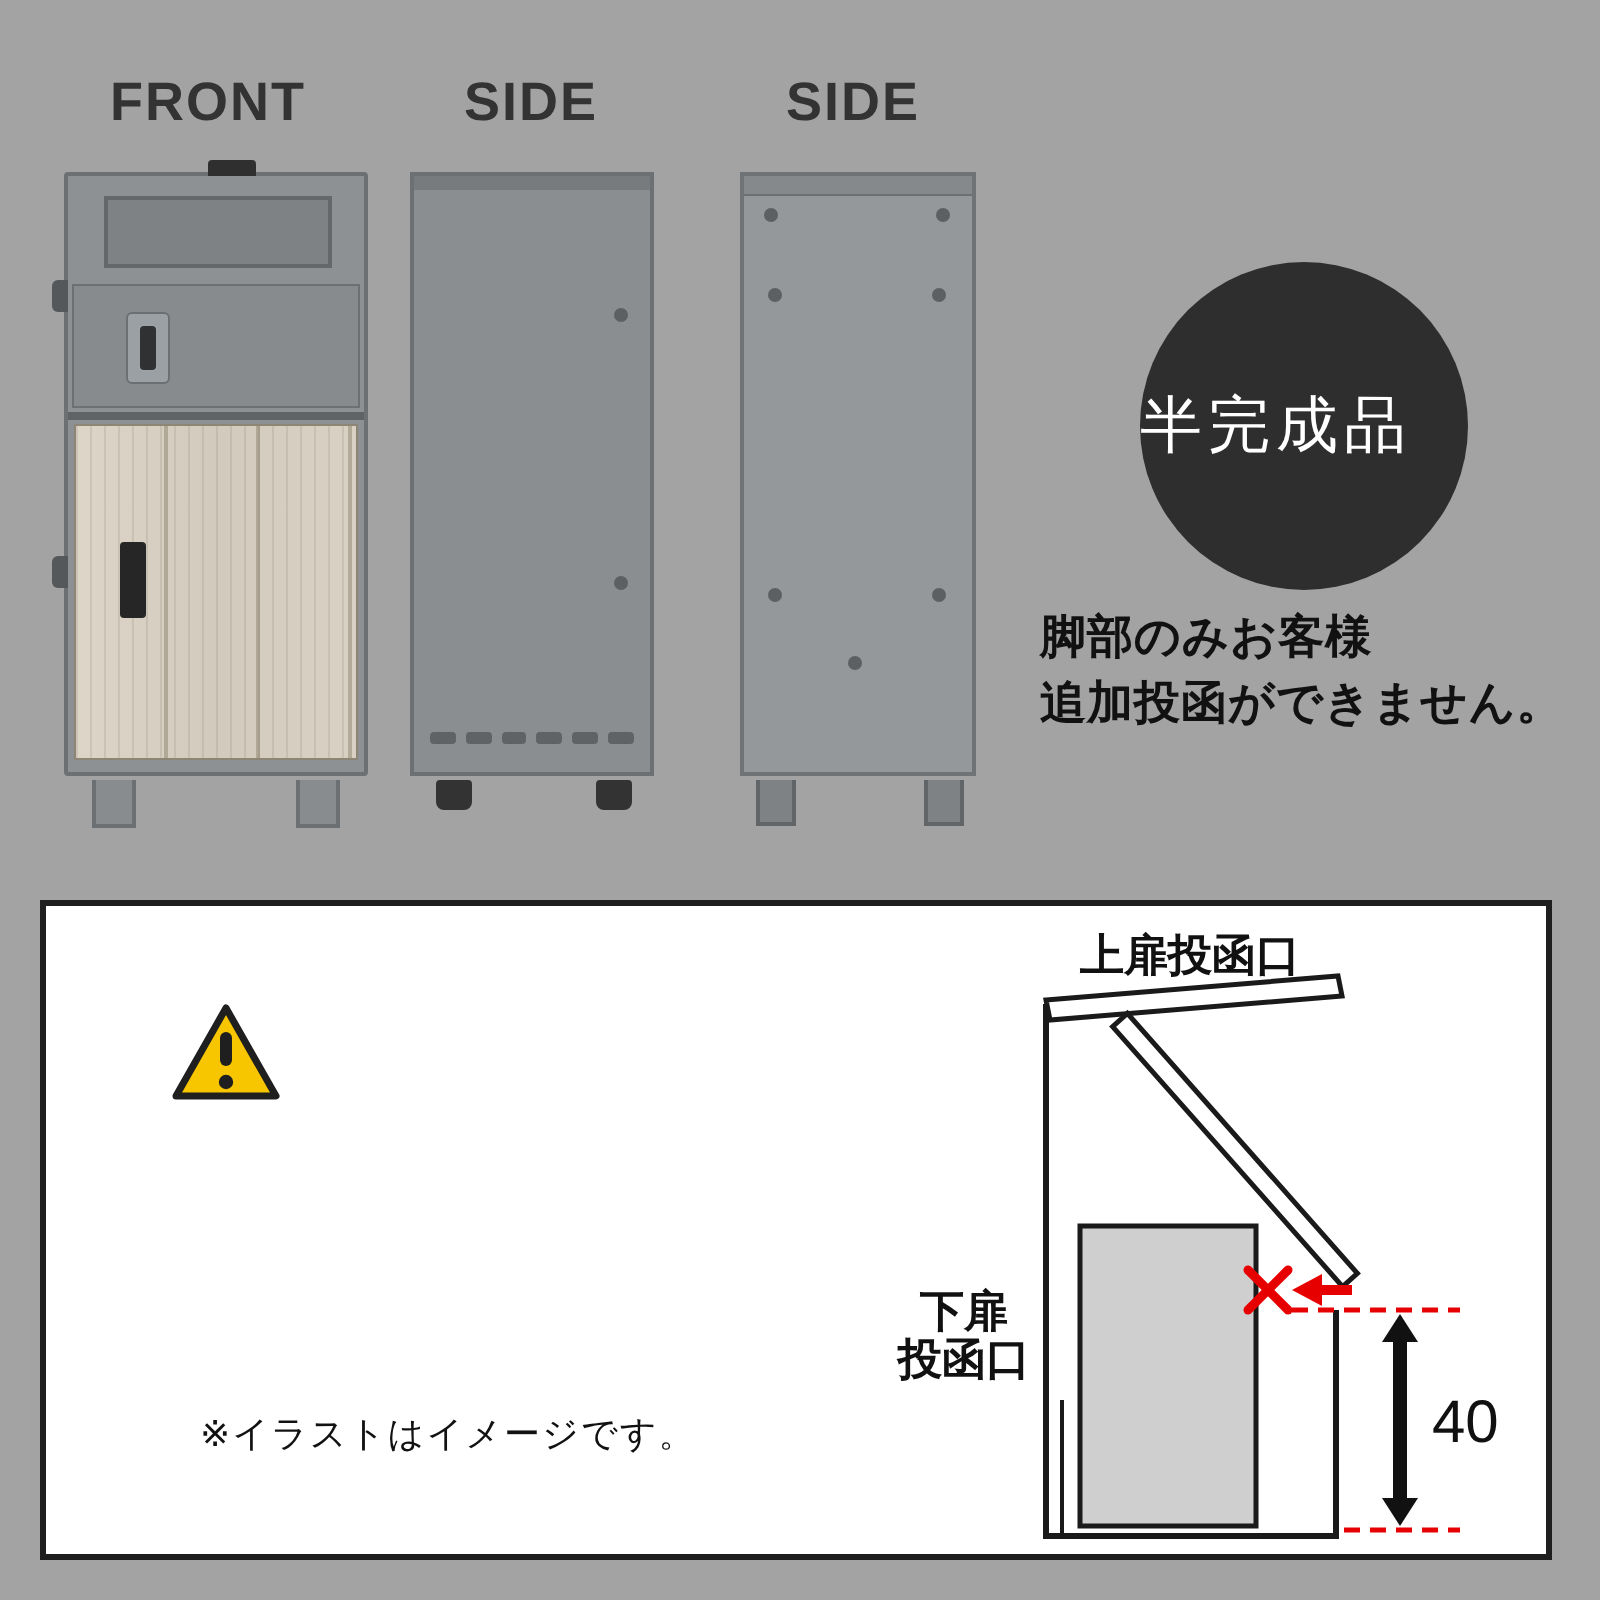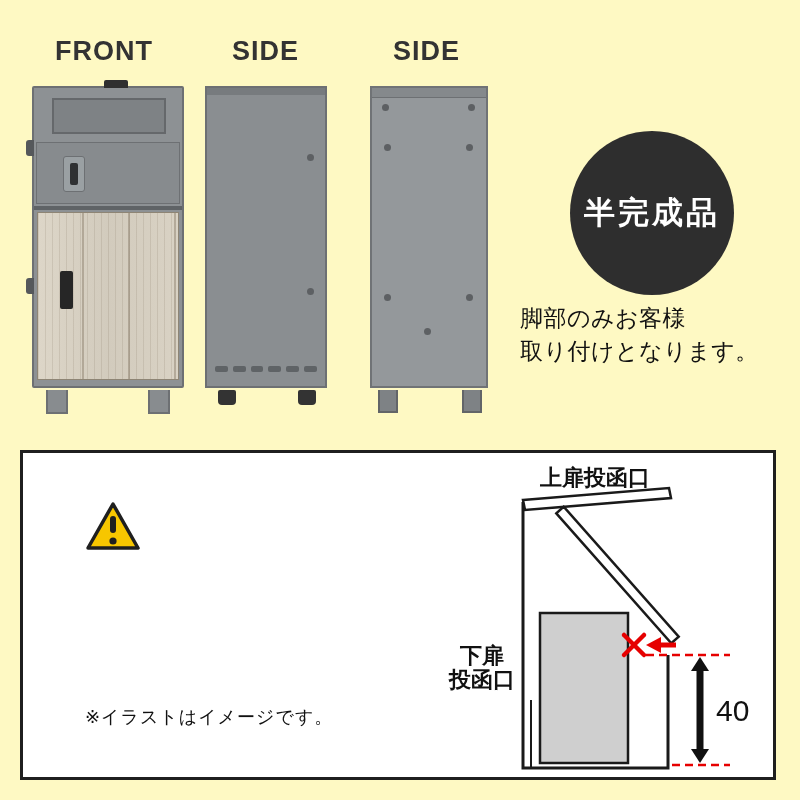--- a/index.html
+++ b/index.html
@@ -1,18 +1,18 @@
 <!DOCTYPE html>
 <html><head>
 <meta charset="utf-8">
 <style>
   * { margin:0; padding:0; box-sizing:border-box; }
   body { background:#fff; }
   .page {
-    position:relative; width:800px; height:800px; background:#fef9c3;
+    position:relative; width:800px; height:800px; background:#a3a3a3;
     font-family:"Liberation Sans","DejaVu Sans",sans-serif; color:#1a1a1a; overflow:hidden;
   }
   .view-label { position:absolute; font-size:27px; font-weight:700; color:#333; letter-spacing:1px; }
   .lbl-front { left:55px; top:36px; }
   .lbl-side  { left:232px; top:36px;text-align:center; }
   .lbl-back  { left:393px; top:36px; }
 
   
   .front-body { position:absolute; left:32px; top:86px; width:152px; height:302px;
     background:#8d9194; border:2px solid #6d7073; border-radius:2px; }
@@ -55,31 +55,31 @@
   .back-top { position:absolute; left:0; top:0; width:114px; height:10px; background:#85898c; border-bottom:1px solid #6d7073; }
   .b1 { left:10px; top:16px; } .b2 { left:96px; top:16px; }
   .b3 { left:12px; top:56px; } .b4 { left:94px; top:56px; }
   .b5 { left:12px; top:206px; } .b6 { left:94px; top:206px; }
   .b7 { left:52px; top:240px; }
   .bleg { position:absolute; top:390px; width:20px; height:23px; background:#7e8285; border:2px solid #626568; border-top:none; }
   .bleg-l { left:378px; } .bleg-r { left:462px; }
 
   
   .badge { position:absolute; left:570px; top:131px; width:164px; height:164px; border-radius:50%;
-    background:#2e2e2e; display:flex; align-items:center; justify-content:center;
-    color:#fff; font-size:31px; font-weight:700; letter-spacing:3px; }
-  .badge-note { position:absolute; left:520px; top:302px; font-size:23px; line-height:33px; color:#111; letter-spacing:0.5px; }
+    background:#2e2e2e; display:flex; align-items:center; justify-content:flex-start;
+    color:#fff; font-size:31px; font-weight:400; letter-spacing:3px; }
+  .badge-note { position:absolute; left:520px; top:302px; font-size:23px; line-height:33px; color:#111; letter-spacing:0.5px;font-weight:bold; }
 
   
   .notice-box { position:absolute; left:20px; top:450px; width:756px; height:330px;
     border:3px solid #1f1f1f; background:#fff; }
   .warning-icon { position:absolute; left:62px; top:48px; }
   .notice-title { position:absolute; left:127px; top:60px; font-size:31px; font-weight:700; letter-spacing:4px; color:#111; }
   .notice-lines { position:absolute; left:62px; top:108px; font-size:24px; line-height:35px; letter-spacing:1px; color:#111; }
-  .notice-foot { position:absolute; left:62px; top:252px; font-size:18px; color:#111; letter-spacing:1px; }
+  .notice-foot { position:absolute; left:77px; top:252px; font-size:18px; color:#111; letter-spacing:1px; }
 
   
   .diagram { position:absolute; left:440px; top:455px; }
   .plate { fill:#ffffff; stroke:#1a1a1a; stroke-width:2.5; }
   .wall { stroke:#1a1a1a; stroke-width:3; fill:none; }
   .wall2 { stroke:#1a1a1a; stroke-width:2; }
   .package { fill:#cfcfcf; stroke:#1a1a1a; stroke-width:2.5; }
   .redx { stroke:#e60000; stroke-width:4.5; stroke-linecap:round; }
   .redarrow { stroke:#e60000; stroke-width:5; }
   .reddash { stroke:#e60000; stroke-width:2.5; stroke-dasharray:8 5; }
@@ -141,21 +141,21 @@
     <div class="screw b7"></div>
   </div>
   <div class="bleg bleg-l"></div>
   <div class="bleg bleg-r"></div>
 
   <div class="badge">
     <span>半完成品</span>
   </div>
   <div class="badge-note">
     <div>脚部のみお客様</div>
-    <div>取り付けとなります。</div>
+    <div>追加投函ができません。</div>
   </div>
 
   <div class="notice-box">
     <svg class="warning-icon" width="56" height="52" viewBox="0 0 56 52">
       <path d="M28 3 L53 47 L3 47 Z" fill="#f7c600" stroke="#1f1f1f" stroke-width="3.5" stroke-linejoin="round"></path>
       <rect x="25" y="15" width="6" height="17" rx="3" fill="#1f1f1f"></rect>
       <circle cx="28" cy="40" r="3.6" fill="#1f1f1f"></circle>
     </svg>
     <div class="notice-foot">※イラストはイメージです。</div>
   </div>

